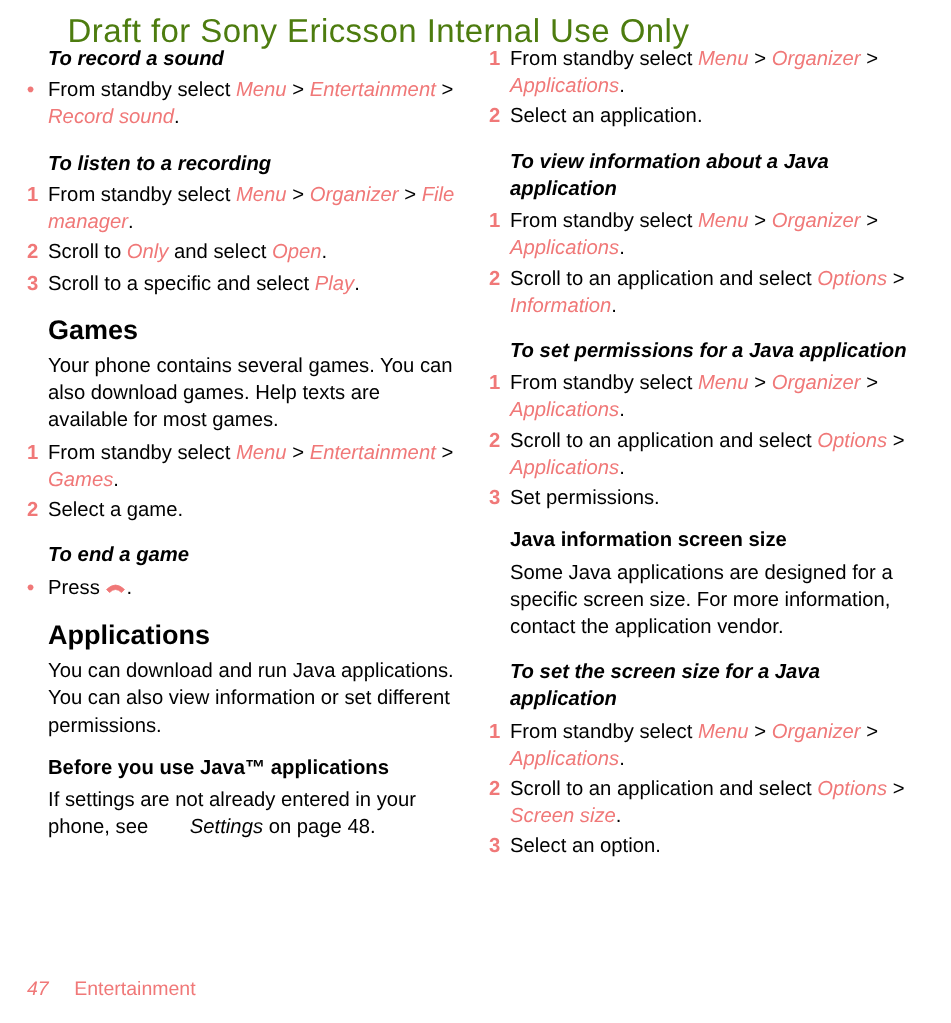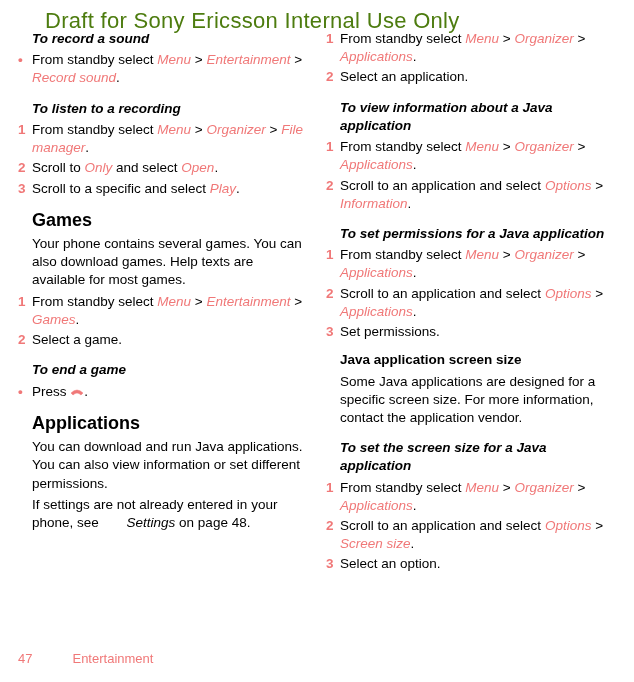--- a/index.html
+++ b/index.html
@@ -77,21 +77,21 @@
     }
     .link { color: #f07878; font-style: italic; }
     .italic { font-style: italic; margin-left: 24px; }
     .footer {
       position: absolute;
       bottom: 14px;
       left: 18px;
       color: #f07878;
       font-size: 13px;
     }
-    .footer .pg { margin-right: 40px; }
+    .footer .pg { margin-right: 17px; font-style: italic; }
     .end-icon {
       display: inline-block;
       width: 14px;
       height: 10px;
       vertical-align: middle;
     }
   </style>
 </head>
 <body>
 
@@ -148,20 +148,21 @@
       <div class="txt">
         <span>Press </span><svg class="end-icon" viewBox="0 0 14 10">
             <path d="M1 6 Q7 0 13 6 L11 8 Q7 4 3 8 Z" fill="#f07878" stroke="#f07878" stroke-width="0.5"></path>
           </svg><span>.</span>
       </div>
     </div>
 
     <div class="heading">Applications</div>
     <div class="body-text">You can download and run Java applications. You can also view information or set different permissions.</div>
 
+    <div class="sub-bold">Before you use Java™ applications</div>
     <div class="body-text">
       <span>If settings are not already entered in your phone, see </span><span class="italic">Settings</span><span> on page 48.</span>
     </div>
   </div>
 
   <div class="col">
     <div class="step">
       <div class="num">1</div>
       <div class="txt">
         <span>From standby select </span><span class="link">Menu</span><span> &gt; </span><span class="link">Organizer</span><span> &gt; </span><span class="link">Applications</span><span>.</span>
@@ -197,21 +198,21 @@
       <div class="num">2</div>
       <div class="txt">
         <span>Scroll to an application and select </span><span class="link">Options</span><span> &gt; </span><span class="link">Applications</span><span>.</span>
       </div>
     </div>
     <div class="step">
       <div class="num">3</div>
       <div class="txt">Set permissions.</div>
     </div>
 
-    <div class="sub-bold">Java application screen size</div>
+    <div class="sub-bold">Java information screen size</div>
     <div class="body-text">Some Java applications are designed for a specific screen size. For more information, contact the application vendor.</div>
 
     <div class="section-title">To set the screen size for a Java application</div>
     <div class="step">
       <div class="num">1</div>
       <div class="txt">
         <span>From standby select </span><span class="link">Menu</span><span> &gt; </span><span class="link">Organizer</span><span> &gt; </span><span class="link">Applications</span><span>.</span>
       </div>
     </div>
     <div class="step">

